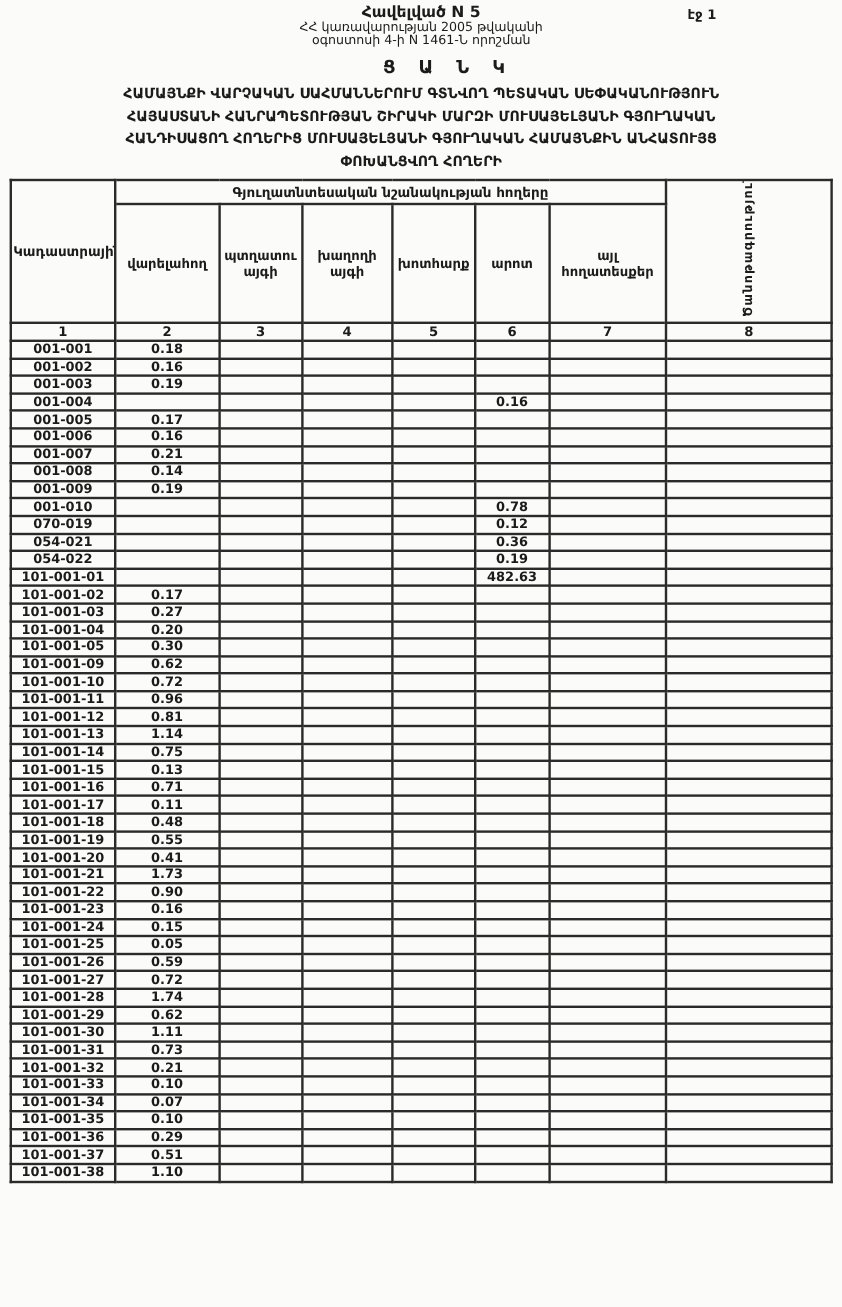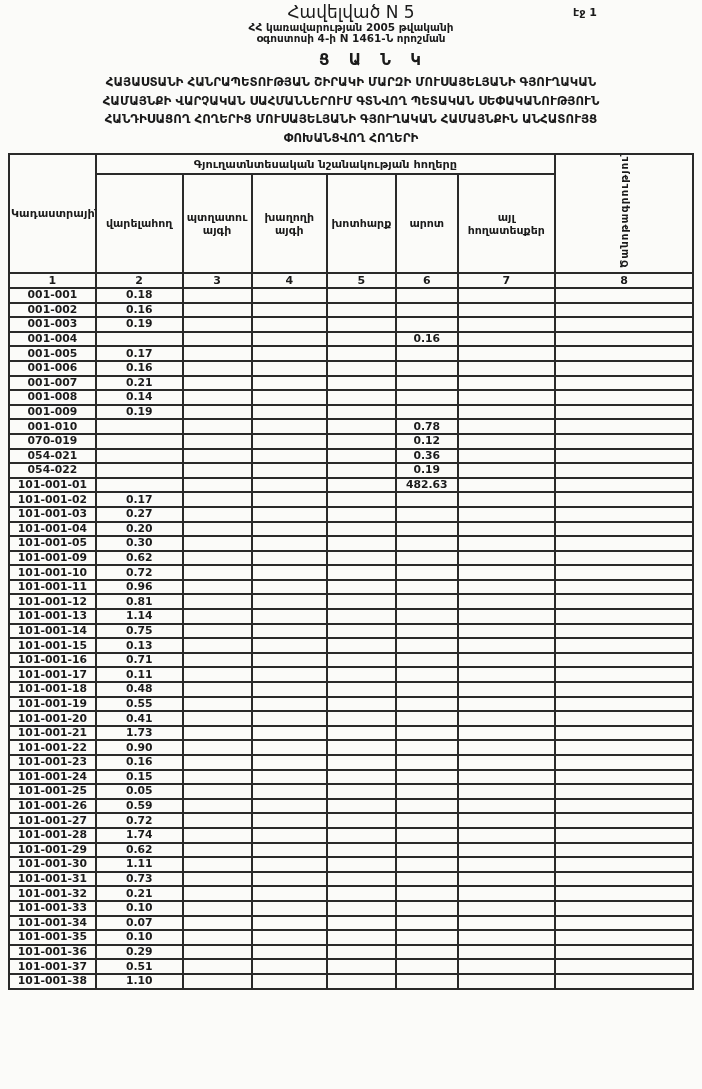--- a/index.html
+++ b/index.html
@@ -6,22 +6,22 @@
   .page{
     position:relative;
     width:702px;height:1089px;
     background:#fbfbf9;
     font-family:"DejaVu Sans", sans-serif;
     color:#1b1b1b;
     overflow:hidden;
     box-sizing:border-box;
   }
   .hdr-block{padding-top:4px;text-align:center;line-height:1.0;}
-  .hdr-appendix{font-size:17px;font-weight:normal;margin:0 0 1px 0;}
-  .hdr-gov{font-size:10.5px;font-weight:bold;margin:0;line-height:11px;}
+  .hdr-appendix{font-size:13px;font-weight:bold;margin:0 0 1px 0;}
+  .hdr-gov{font-size:10.5px;font-weight:normal;margin:0;line-height:11px;}
   .page-num{position:absolute;left:573px;top:6px;font-size:11px;font-weight:bold;}
   .list-heading{
     text-align:center;font-size:15px;font-weight:bold;
     letter-spacing:7px;margin:7px 0 4px 0;padding-left:45px;
   }
   .doc-title{
     text-align:center;font-size:11.8px;font-weight:bold;
     line-height:18.5px;margin:0;
   }
   table.grid{
@@ -65,22 +65,22 @@
 
   <div class="hdr-block">
     <p class="hdr-appendix">Հավելված N 5</p>
     <p class="hdr-gov">ՀՀ կառավարության 2005 թվականի</p>
     <p class="hdr-gov">օգոստոսի 4-ի N 1461-Ն որոշման</p>
   </div>
 
   <div class="list-heading">Ց Ա Ն Կ</div>
 
   <div class="doc-title">
+    <div>ՀԱՄԱՅՆՔԻ ՎԱՐՉԱԿԱՆ ՍԱՀՄԱՆՆԵՐՈՒՄ  ԳՏՆՎՈՂ  ՊԵՏԱԿԱՆ ՍԵՓԱԿԱՆՈՒԹՅՈՒՆ</div>
     <div>ՀԱՅԱՍՏԱՆԻ ՀԱՆՐԱՊԵՏՈՒԹՅԱՆ  ՇԻՐԱԿԻ ՄԱՐԶԻ ՄՈՒՍԱՅԵԼՅԱՆԻ ԳՅՈՒՂԱԿԱՆ</div>
-    <div>ՀԱՄԱՅՆՔԻ ՎԱՐՉԱԿԱՆ ՍԱՀՄԱՆՆԵՐՈՒՄ  ԳՏՆՎՈՂ  ՊԵՏԱԿԱՆ ՍԵՓԱԿԱՆՈՒԹՅՈՒՆ</div>
     <div>ՀԱՆԴԻՍԱՑՈՂ ՀՈՂԵՐԻՑ  ՄՈՒՍԱՅԵԼՅԱՆԻ ԳՅՈՒՂԱԿԱՆ ՀԱՄԱՅՆՔԻՆ ԱՆՀԱՏՈՒՅՑ</div>
     <div>ՓՈԽԱՆՑՎՈՂ  ՀՈՂԵՐԻ</div>
   </div>
 
   <table class="grid">
     <colgroup>
       <col class="c1">
         <col class="c2">
         <col class="c3">
         <col class="c4">

